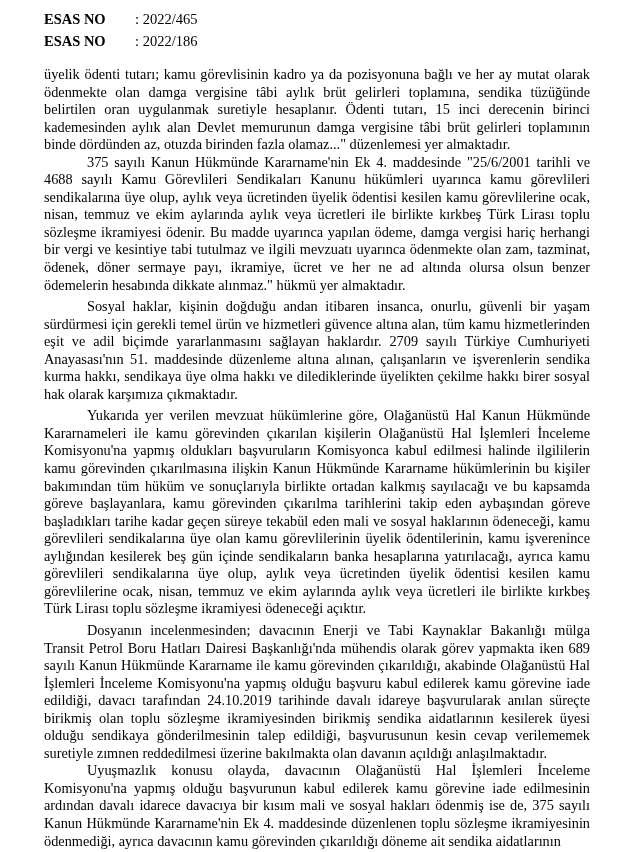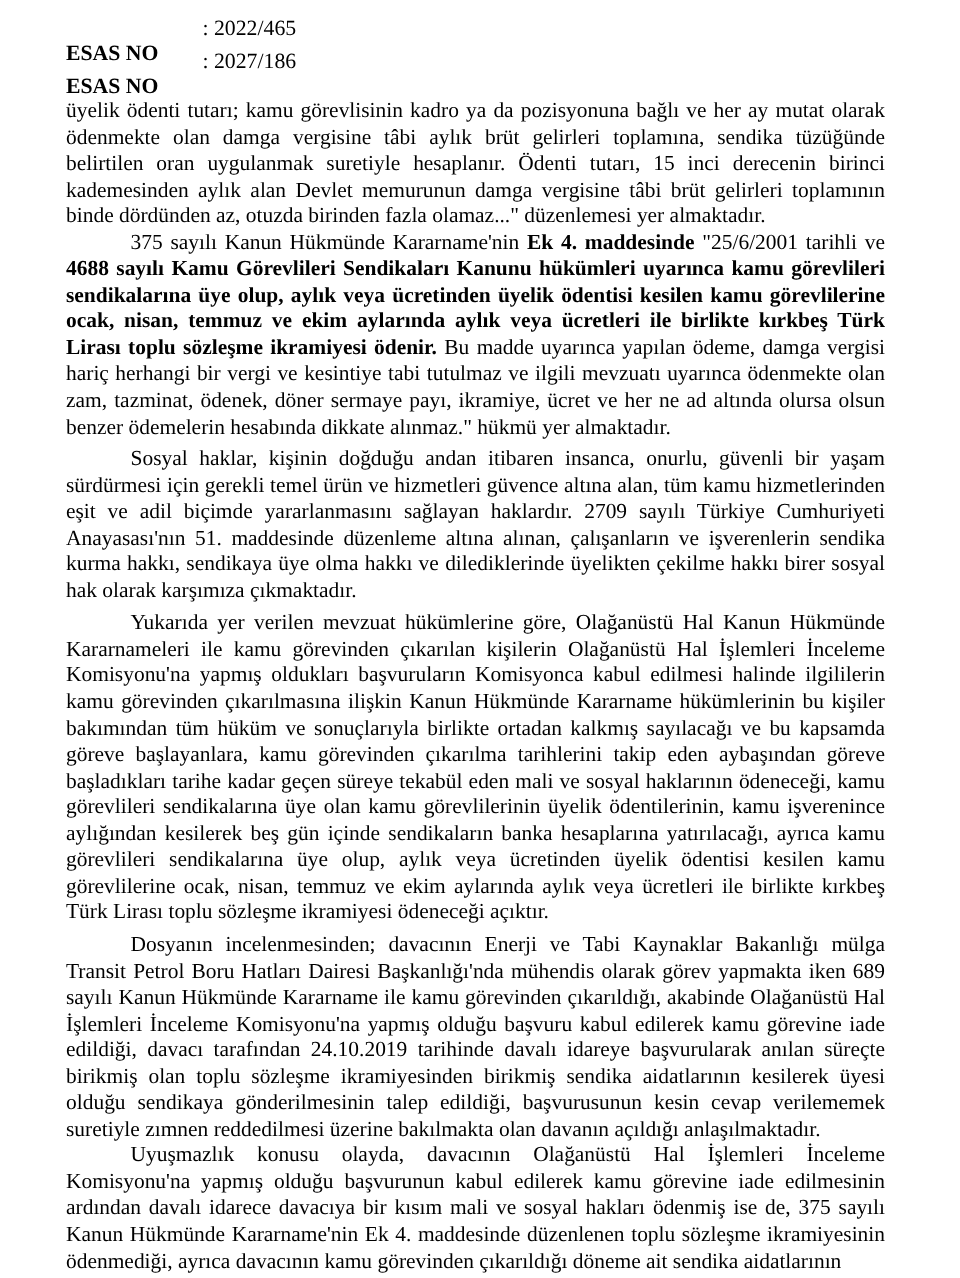--- a/index.html
+++ b/index.html
@@ -1,38 +1,38 @@
 <!DOCTYPE html>
 <html><head>
 <meta charset="utf-8">
 <style>
   html, body { margin: 0; padding: 0; background: #ffffff; }
   body { width: 640px; height: 852px; overflow: hidden; position: relative;
          font-family: "Liberation Serif", "DejaVu Serif", serif; color: #000; }
   .header { position: absolute; left: 44px; top: 8px; font-size: 14.5px; }
   .header-row { display: flex; height: 22px; line-height: 22px; }
-  .header-label { font-weight: bold; width: 91px; margin-top: 17px; }
+  .header-label { font-weight: bold; width: 91px; }
   .doc-body { position: absolute; left: 44px; top: 66px; width: 546px;
               font-size: 14.3px; line-height: 17.55px; text-align: justify; }
   .doc-body p { margin: 0; }
   .doc-body p.indent { text-indent: 43px; }
   .doc-body p.gap { margin-top: 4px; }
-  b { font-weight: bold; }
+  b { font-weight: normal; }
 </style>
 </head>
 <body>
 
 <div class="header">
   <div class="header-row">
     <span class="header-label">ESAS NO</span>
     <span class="header-value">: 2022/465</span>
   </div>
   <div class="header-row">
     <span class="header-label">ESAS NO</span>
-    <span class="header-value">: 2027/186</span>
+    <span class="header-value">: 2022/186</span>
   </div>
 </div>
 
 <div class="doc-body">
   <p><span>üyelik ödenti tutarı; kamu görevlisinin kadro ya da pozisyonuna bağlı ve her ay mutat olarak ödenmekte olan damga vergisine tâbi aylık brüt gelirleri toplamına, sendika tüzüğünde belirtilen oran uygulanmak suretiyle hesaplanır. Ödenti tutarı, 15 inci derecenin birinci kademesinden aylık alan Devlet memurunun damga vergisine tâbi brüt gelirleri toplamının binde dördünden az, otuzda birinden fazla olamaz..." düzenlemesi yer almaktadır.</span></p>
   <p class="indent"><span>375 sayılı Kanun Hükmünde Kararname'nin </span><b>Ek 4. maddesinde</b><span> "25/6/2001 tarihli ve </span><b>4688 sayılı Kamu Görevlileri Sendikaları Kanunu hükümleri uyarınca kamu görevlileri sendikalarına üye olup, aylık veya ücretinden üyelik ödentisi kesilen kamu görevlilerine ocak, nisan, temmuz ve ekim aylarında aylık veya ücretleri ile birlikte kırkbeş Türk Lirası toplu sözleşme ikramiyesi ödenir.</b><span> Bu madde uyarınca yapılan ödeme, damga vergisi hariç herhangi bir vergi ve kesintiye tabi tutulmaz ve ilgili mevzuatı uyarınca ödenmekte olan zam, tazminat, ödenek, döner sermaye payı, ikramiye, ücret ve her ne ad altında olursa olsun benzer ödemelerin hesabında dikkate alınmaz." hükmü yer almaktadır.</span></p>
   <p class="indent gap"><span>Sosyal haklar, kişinin doğduğu andan itibaren insanca, onurlu, güvenli bir yaşam sürdürmesi için gerekli temel ürün ve hizmetleri güvence altına alan, tüm kamu hizmetlerinden eşit ve adil biçimde yararlanmasını sağlayan haklardır. 2709 sayılı Türkiye Cumhuriyeti Anayasası'nın 51. maddesinde düzenleme altına alınan, çalışanların ve işverenlerin sendika kurma hakkı, sendikaya üye olma hakkı ve dilediklerinde üyelikten çekilme hakkı birer sosyal hak olarak karşımıza çıkmaktadır.</span></p>
   <p class="indent gap"><span>Yukarıda yer verilen mevzuat hükümlerine göre, Olağanüstü Hal Kanun Hükmünde Kararnameleri ile kamu görevinden çıkarılan kişilerin Olağanüstü Hal İşlemleri İnceleme Komisyonu'na yapmış oldukları başvuruların Komisyonca kabul edilmesi halinde ilgililerin kamu görevinden çıkarılmasına ilişkin Kanun Hükmünde Kararname hükümlerinin bu kişiler bakımından tüm hüküm ve sonuçlarıyla birlikte ortadan kalkmış sayılacağı ve bu kapsamda göreve başlayanlara, kamu görevinden çıkarılma tarihlerini takip eden aybaşından göreve başladıkları tarihe kadar geçen süreye tekabül eden mali ve sosyal haklarının ödeneceği, kamu görevlileri sendikalarına üye olan kamu görevlilerinin üyelik ödentilerinin, kamu işverenince aylığından kesilerek beş gün içinde sendikaların banka hesaplarına yatırılacağı, ayrıca kamu görevlileri sendikalarına üye olup, aylık veya ücretinden üyelik ödentisi kesilen kamu görevlilerine ocak, nisan, temmuz ve ekim aylarında aylık veya ücretleri ile birlikte kırkbeş Türk Lirası toplu sözleşme ikramiyesi ödeneceği açıktır.</span></p>
   <p class="indent gap"><span>Dosyanın incelenmesinden; davacının Enerji ve Tabi Kaynaklar Bakanlığı mülga Transit Petrol Boru Hatları Dairesi Başkanlığı'nda mühendis olarak görev yapmakta iken 689 sayılı Kanun Hükmünde Kararname ile kamu görevinden çıkarıldığı, akabinde Olağanüstü Hal İşlemleri İnceleme Komisyonu'na yapmış olduğu başvuru kabul edilerek kamu görevine iade edildiği, davacı tarafından 24.10.2019 tarihinde davalı idareye başvurularak anılan süreçte birikmiş olan toplu sözleşme ikramiyesinden birikmiş sendika aidatlarının kesilerek üyesi olduğu sendikaya gönderilmesinin talep edildiği, başvurusunun kesin cevap verilememek suretiyle zımnen reddedilmesi üzerine bakılmakta olan davanın açıldığı anlaşılmaktadır.</span></p>
   <p class="indent"><span>Uyuşmazlık konusu olayda, davacının Olağanüstü Hal İşlemleri İnceleme Komisyonu'na yapmış olduğu başvurunun kabul edilerek kamu görevine iade edilmesinin ardından davalı idarece davacıya bir kısım mali ve sosyal hakları ödenmiş ise de, 375 sayılı Kanun Hükmünde Kararname'nin Ek 4. maddesinde düzenlenen toplu sözleşme ikramiyesinin ödenmediği, ayrıca davacının kamu görevinden çıkarıldığı döneme ait sendika aidatlarının</span></p>

